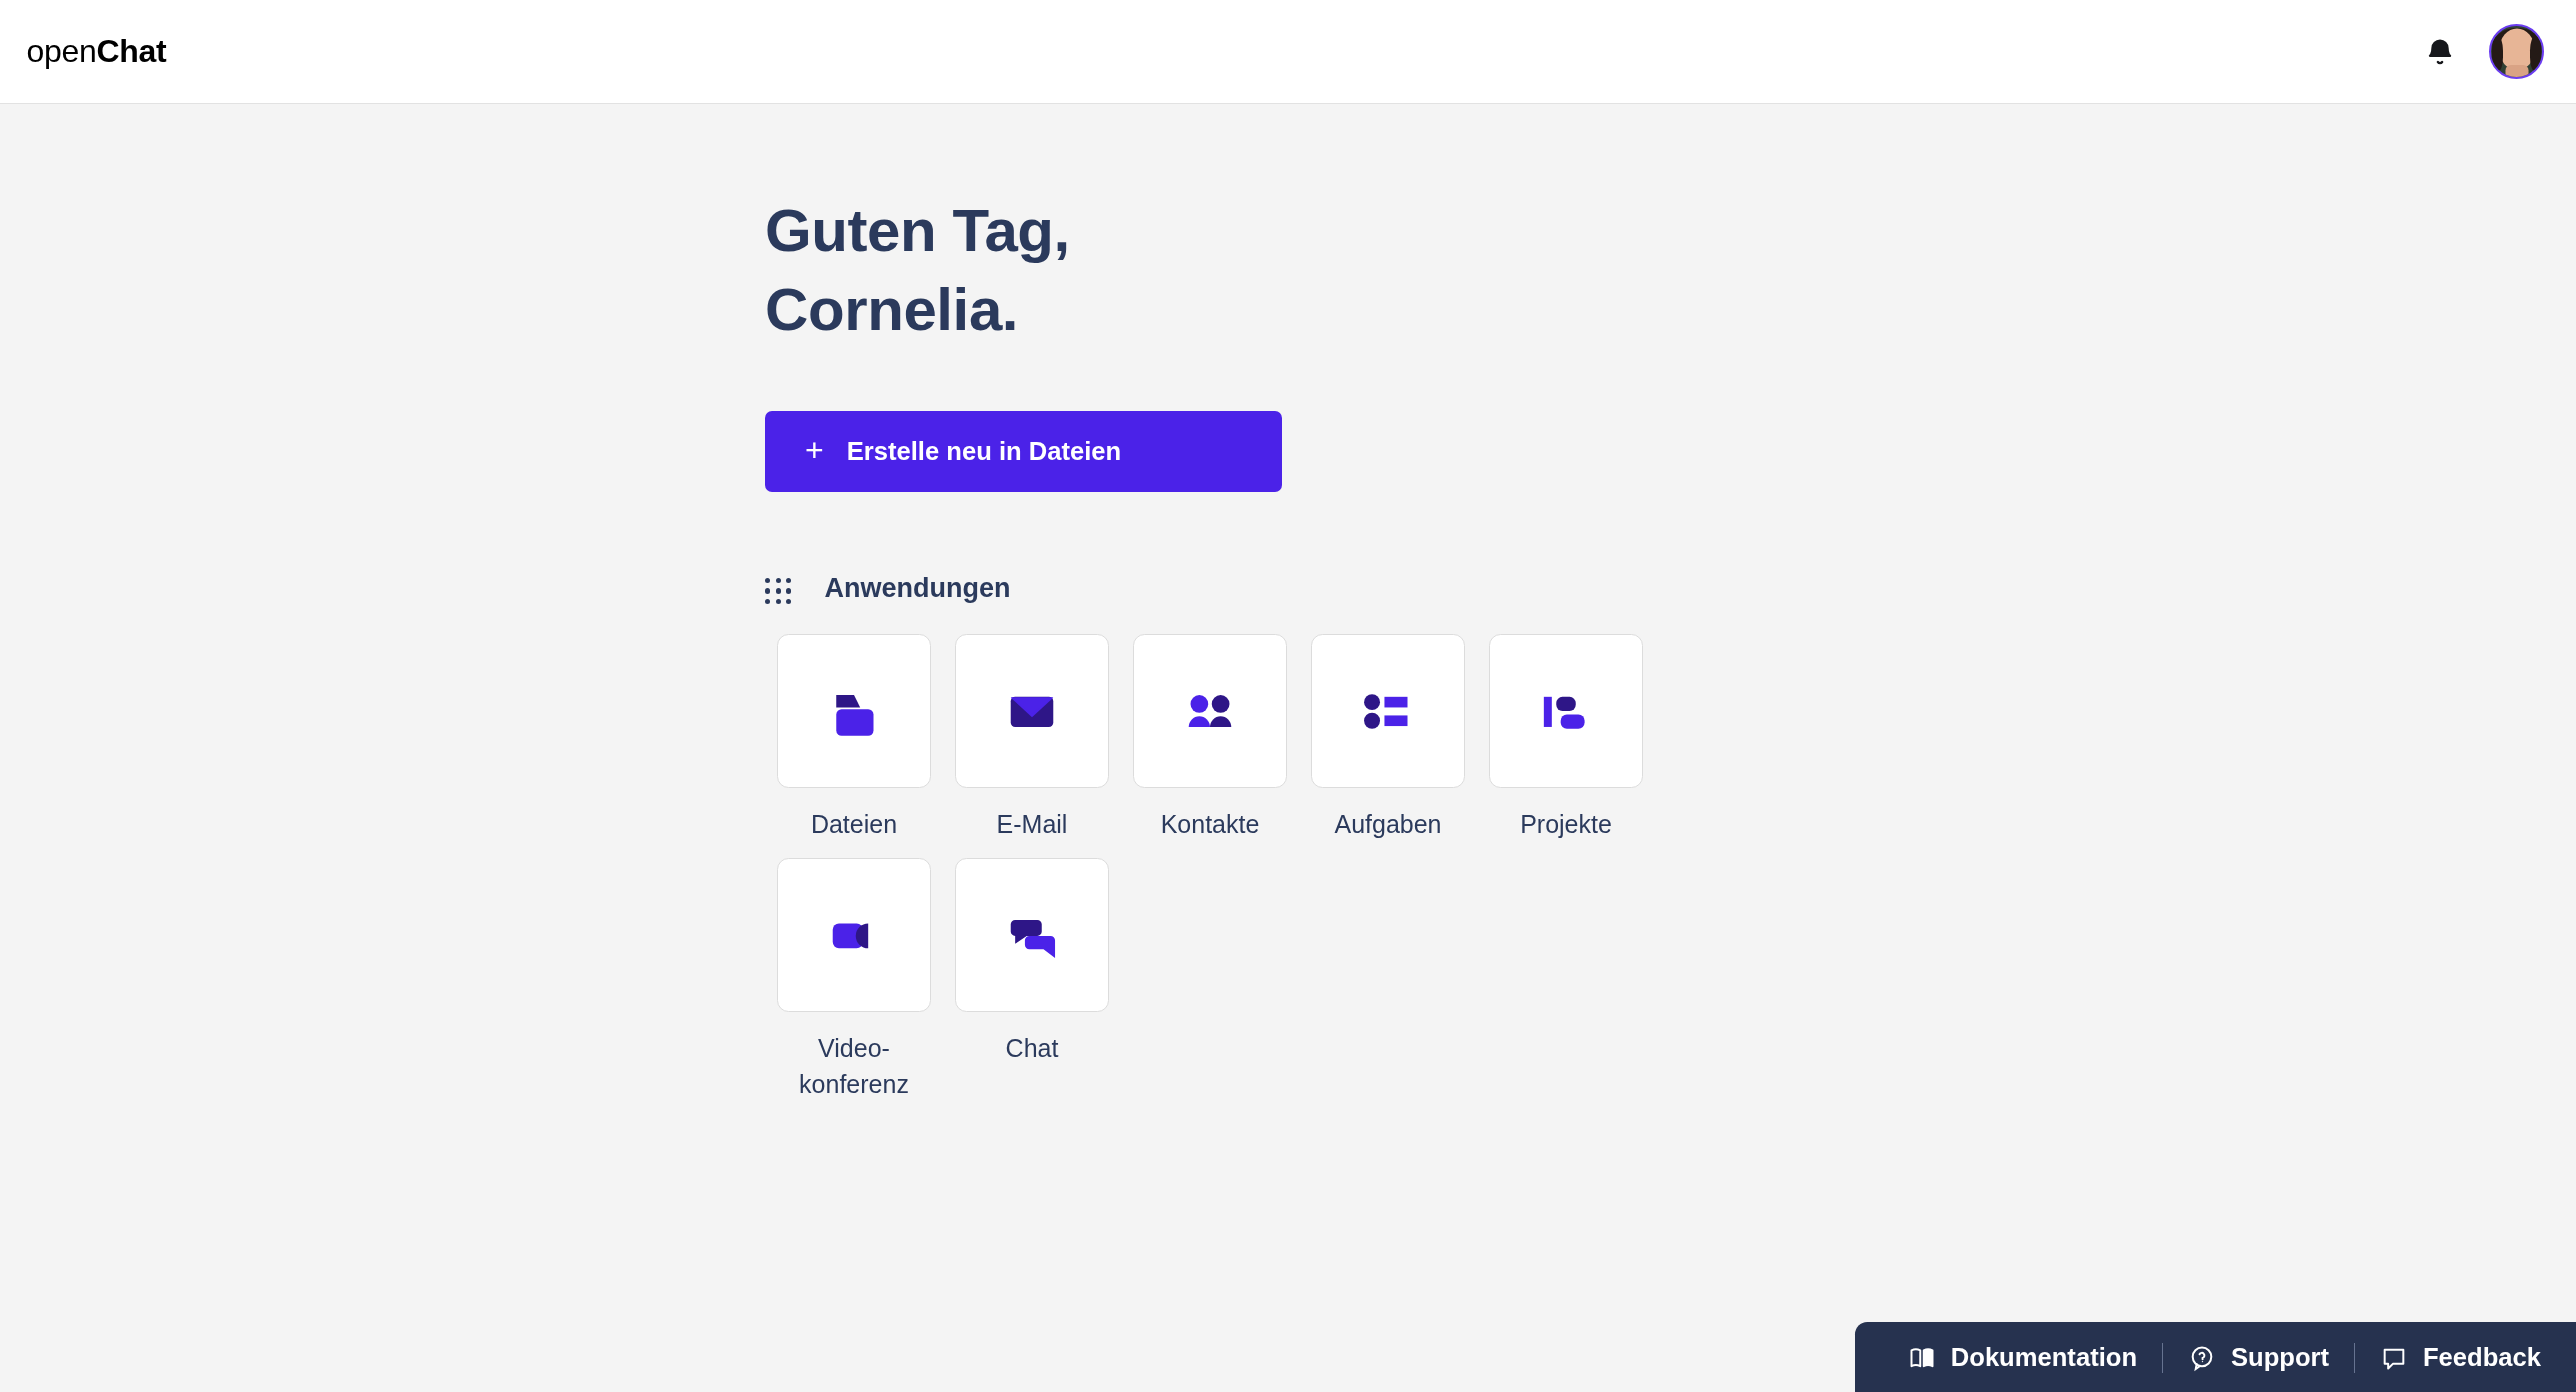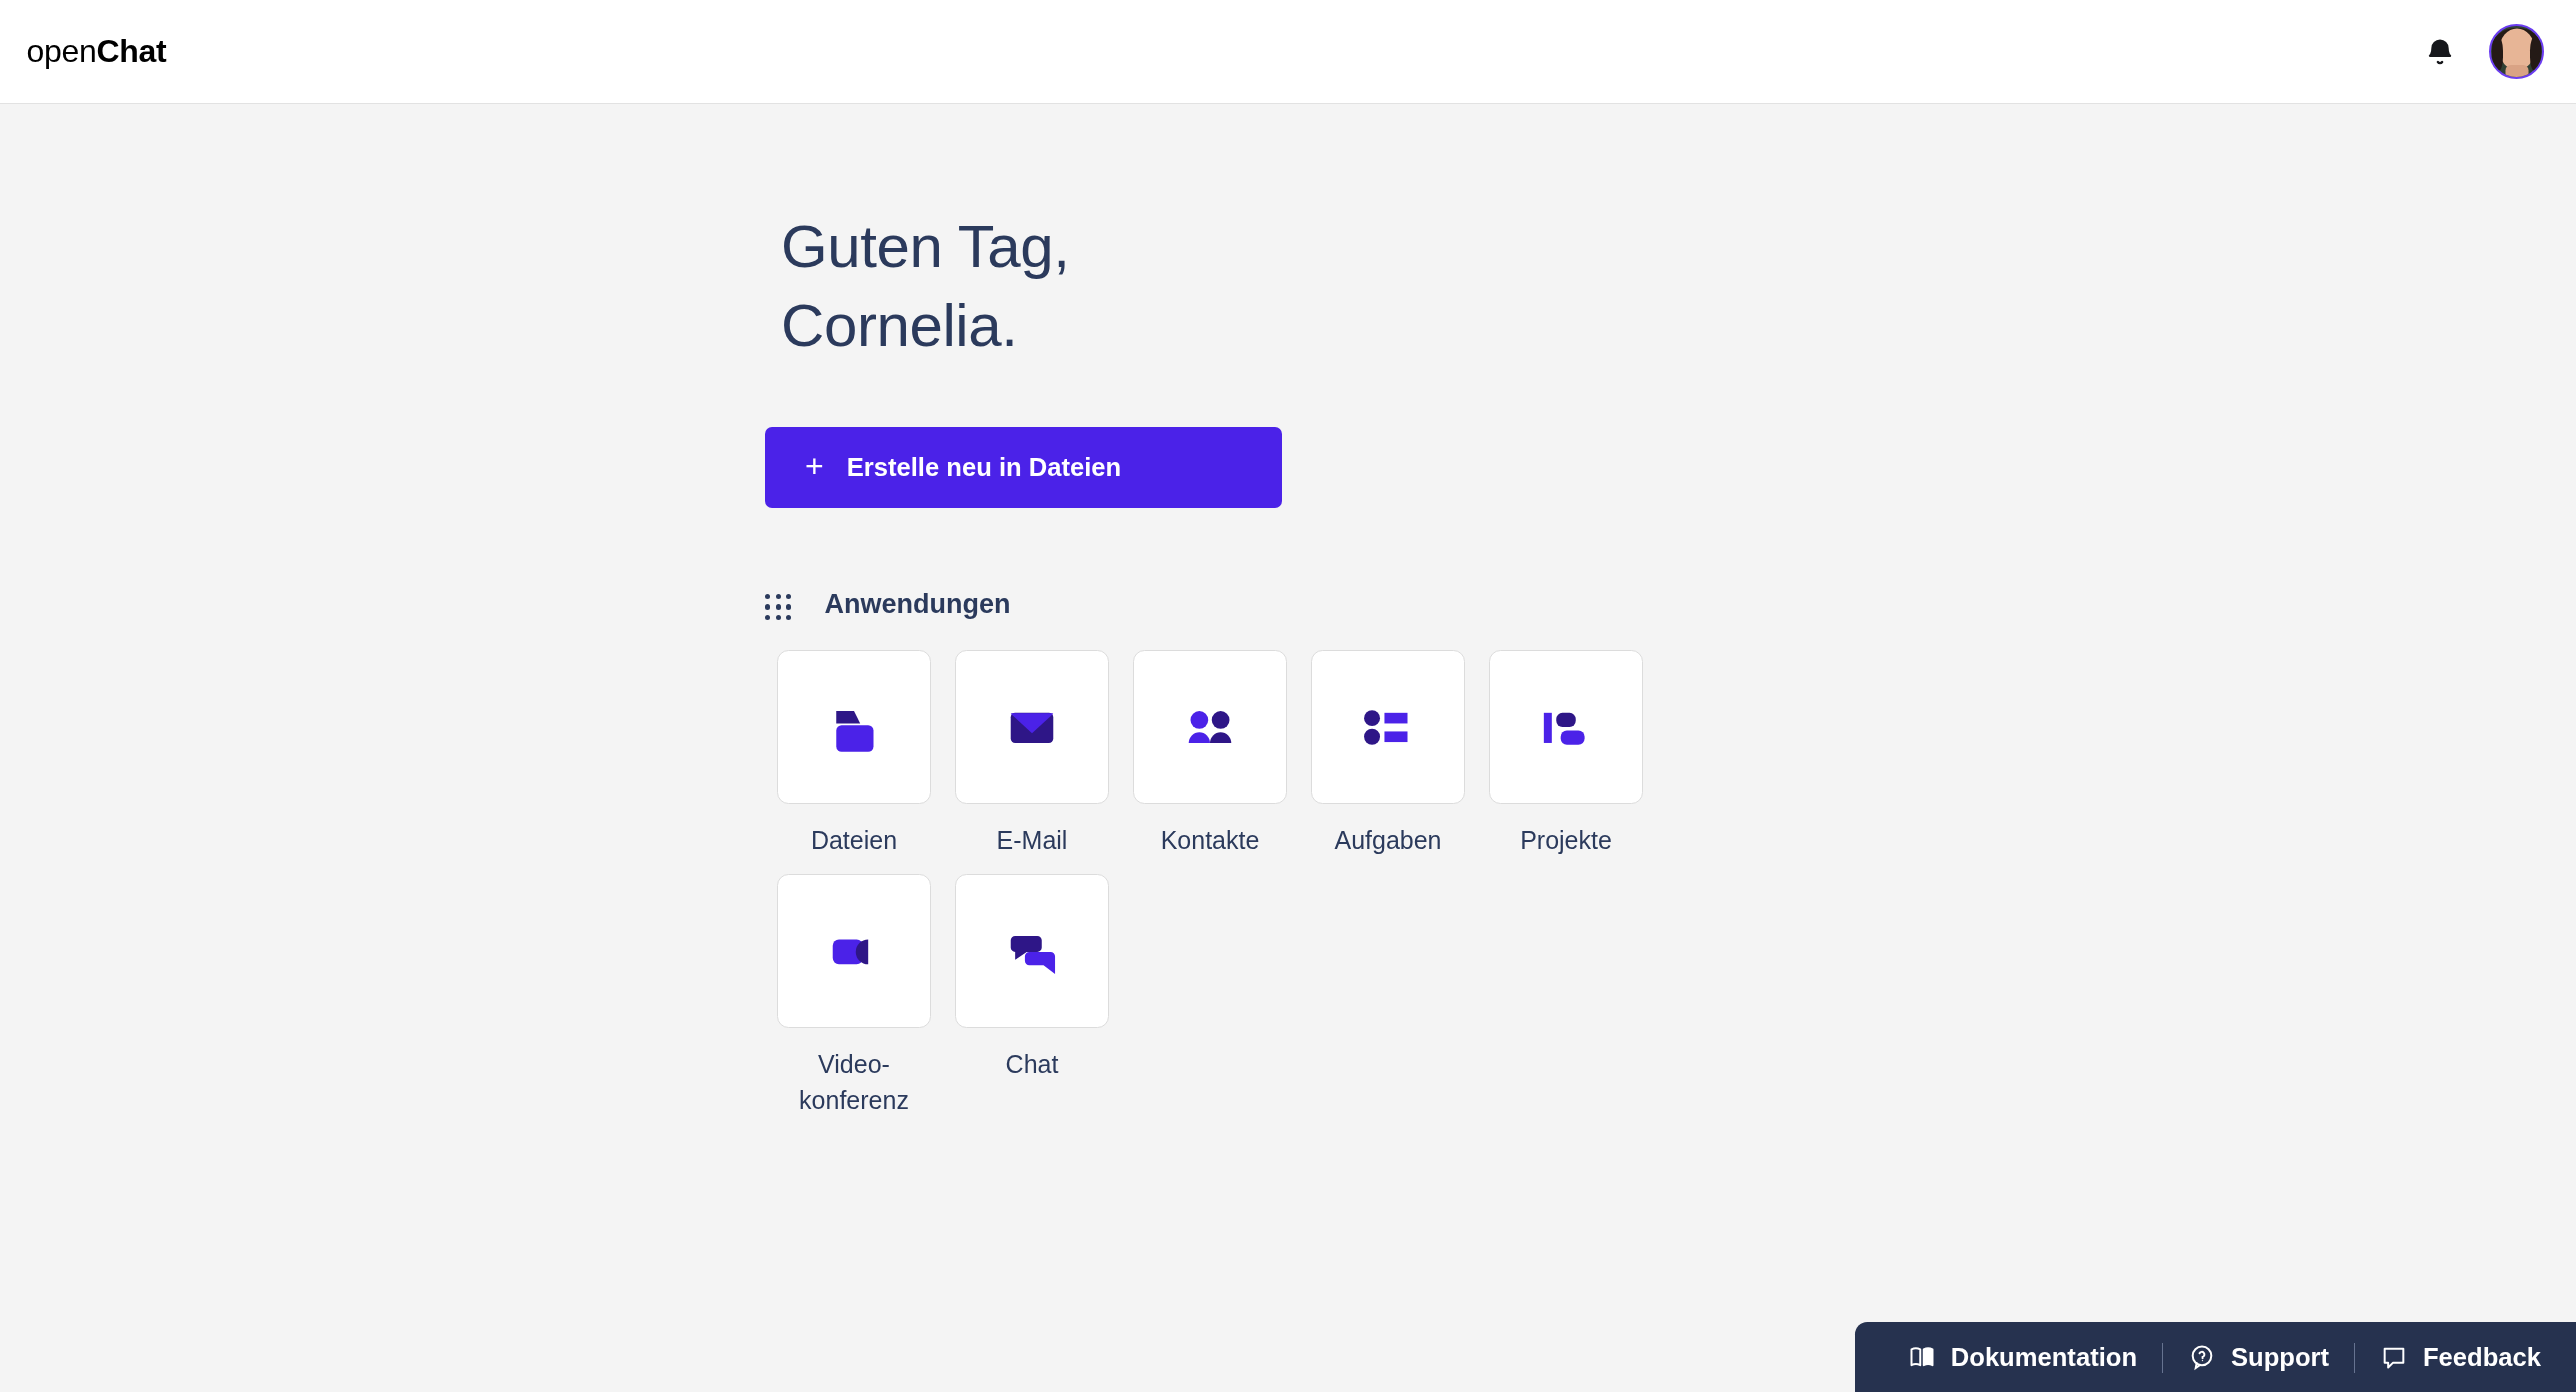--- a/index.html
+++ b/index.html
@@ -97,24 +97,24 @@
 
   
   .main {
     position: absolute;
     top: 92px; left: 0;
     width: 2576px;
     padding-left: 765px;
     box-sizing: border-box;
   }
   .greeting {
-    margin: 16px;
+    margin: 0;
     padding-top: 99px;
     font-size: 60px;
-    font-weight: 400;
+    font-weight: 700;
     line-height: 1.32;
     color: #2b3a5c;
     letter-spacing: -0.4px;
   }
   .greeting .line { display: block; }
 
   .create-button {
     margin-top: 62px;
     width: 517px;
     height: 81px;
@@ -208,21 +208,21 @@
     background: #26324f;
     border-radius: 12.3px 0 0 0;
     display: flex;
     align-items: center;
     padding: 0 35px 0 53px;
     box-sizing: border-box;
     gap: 0;
   }
   .footer-link {
     display: flex;
-    align-items: flex-start;
+    align-items: flex-end;
     gap: 15px;
     color: #ffffff;
     font-size: 25.6px;
     font-weight: 700;
     cursor: pointer;
     white-space: nowrap;
   }
   .footer-sep {
     width: 0.9px;
     height: 30px;

